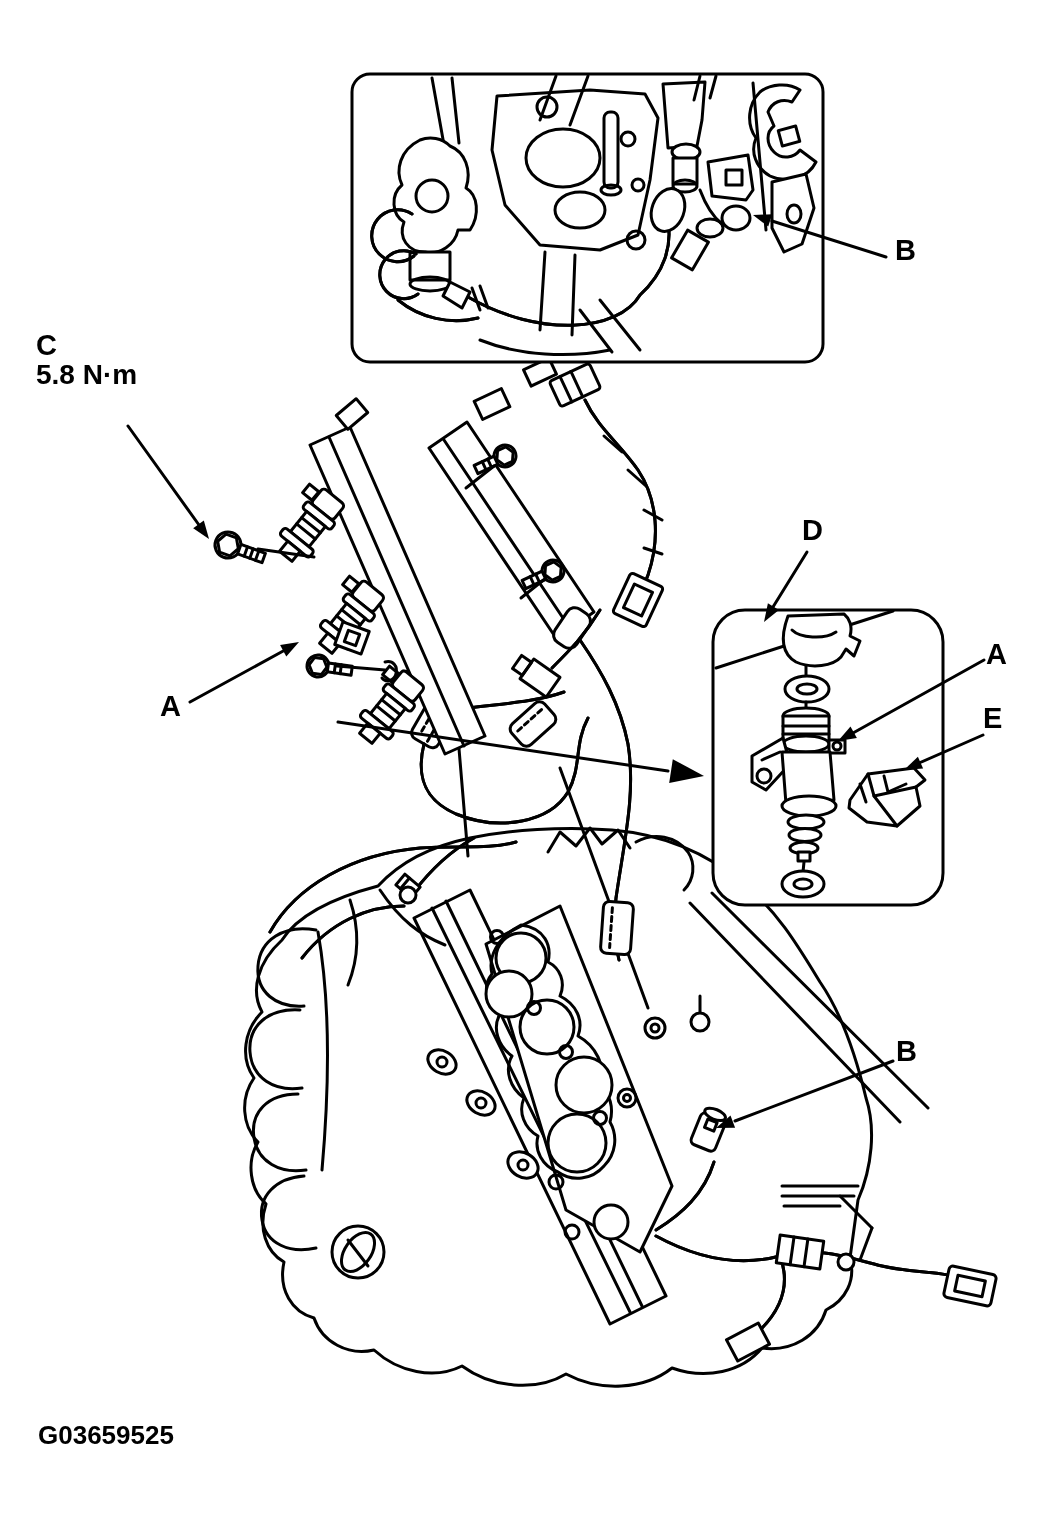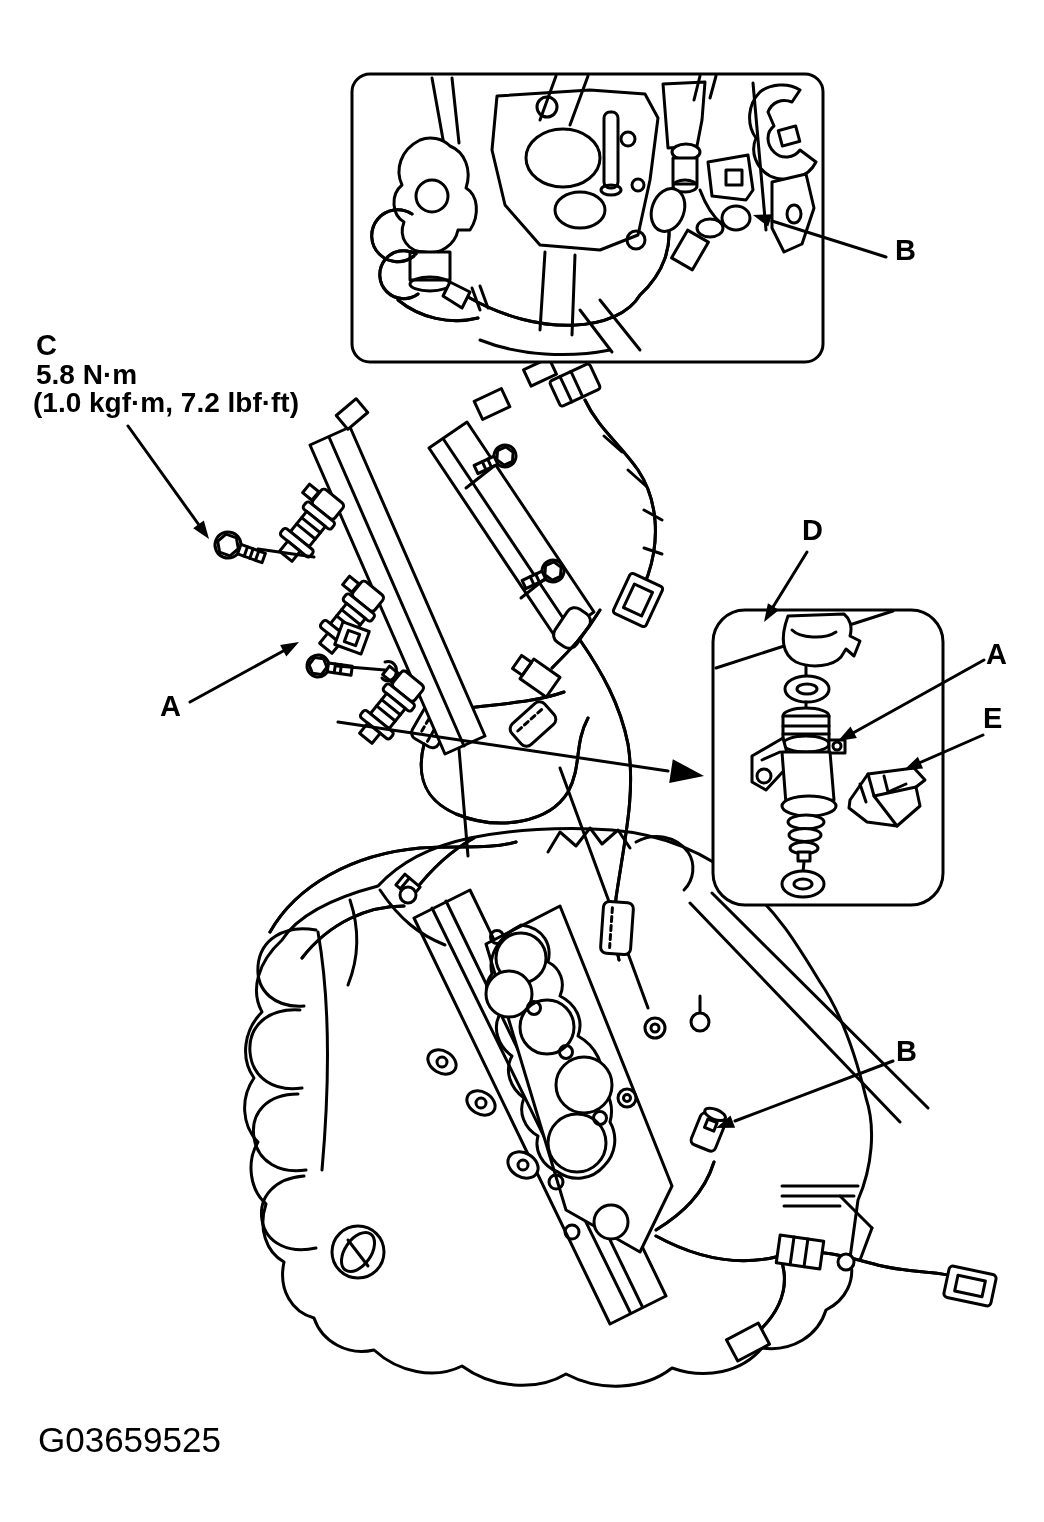--- a/index.html
+++ b/index.html
@@ -5,21 +5,21 @@
   html,body{margin:0;padding:0;background:#fff;}
   .canvas{position:relative;width:1044px;height:1522px;background:#fff;overflow:hidden;
           font-family:"Liberation Sans",sans-serif;}
   .canvas svg{position:absolute;left:0;top:0;}
   svg *{fill:none;stroke:#000;stroke-width:3;stroke-linecap:round;stroke-linejoin:round;}
   .fw{fill:#fff;}
   .blk{fill:#000;stroke:none;}
   .callout{position:absolute;color:#000;font-weight:700;font-size:29px;line-height:1.0;
            white-space:nowrap;}
   .torque{font-size:28px;}
-  .figid{position:absolute;color:#000;font-weight:400;font-size:35px;}
+  .figid{position:absolute;color:#000;font-weight:700;font-size:26px;}
 </style>
 </head>
 <body>
 
 <div class="canvas">
 <svg width="1044" height="1522" viewBox="0 0 1044 1522">
 
   <g>
     <path class="fw" stroke-width="3.5" d="M 470,838 C 432,846 400,862 378,886 C 340,896 300,912 282,940 C 258,962 250,990 262,1012
          C 244,1030 240,1058 254,1078 C 240,1098 242,1126 258,1142 C 246,1162 250,1190 266,1204
@@ -438,21 +438,20 @@
     </g>
     <g>
       <line x1="338" y1="722" x2="668" y2="771" stroke-width="6"></line>
       <polygon class="blk" points="704,776 669.2,783 672.8,759.2"></polygon>
     </g>
   </g>
 </svg>
 
   <div class="callout" style="left:36px;top:331px">C</div>
   <div class="callout torque" style="left:36px;top:361px">5.8 N·m</div>
-  <div class="callout torque" style="left:33px;top:389px">(1.0 kgf·m, 7.2 lbf·ft)</div>
   <div class="callout" style="left:895px;top:236px">B</div>
   <div class="callout" style="left:160px;top:692px">A</div>
   <div class="callout" style="left:802px;top:516px">D</div>
   <div class="callout" style="left:986px;top:640px">A</div>
   <div class="callout" style="left:983px;top:704px">E</div>
   <div class="callout" style="left:896px;top:1037px">B</div>
   <div class="figid" style="left:38px;top:1420px">G03659525</div>
 </div>
 
 </body></html>

